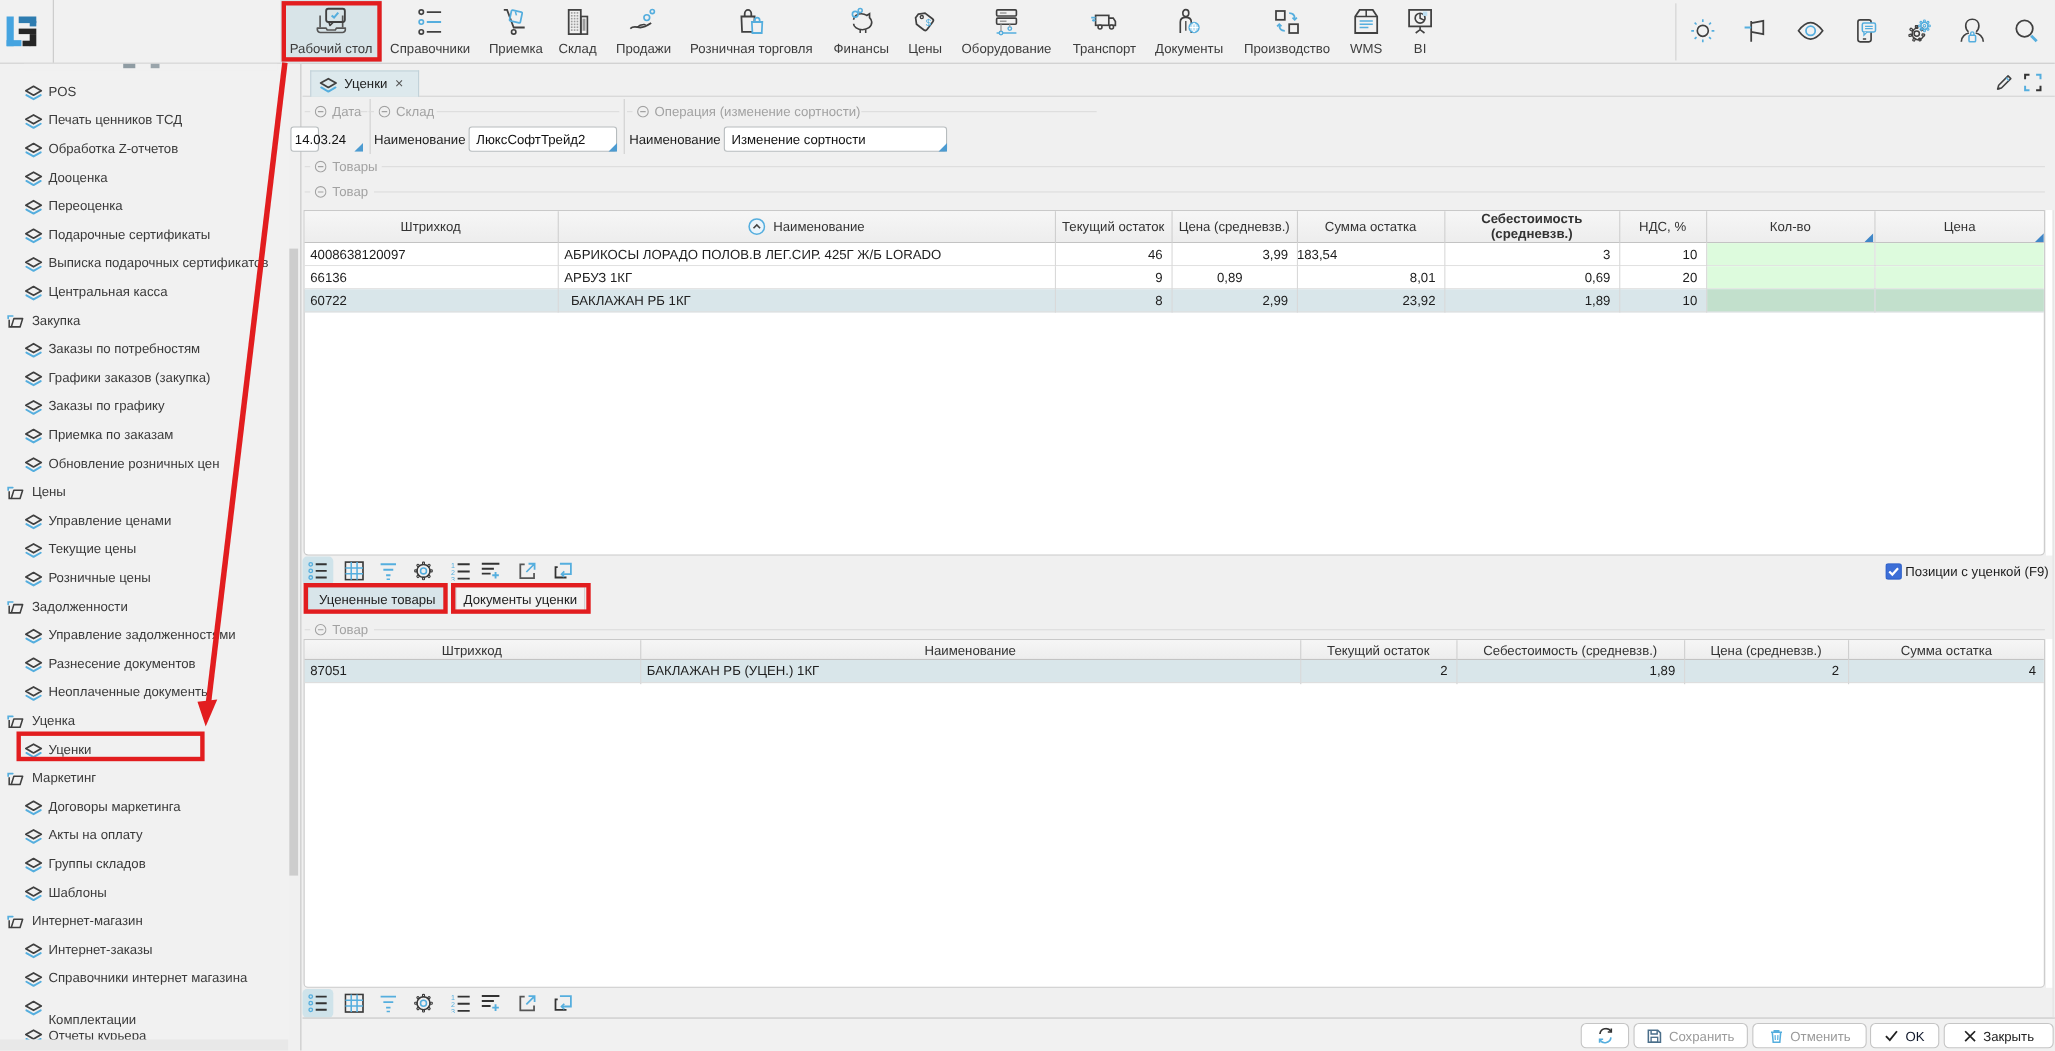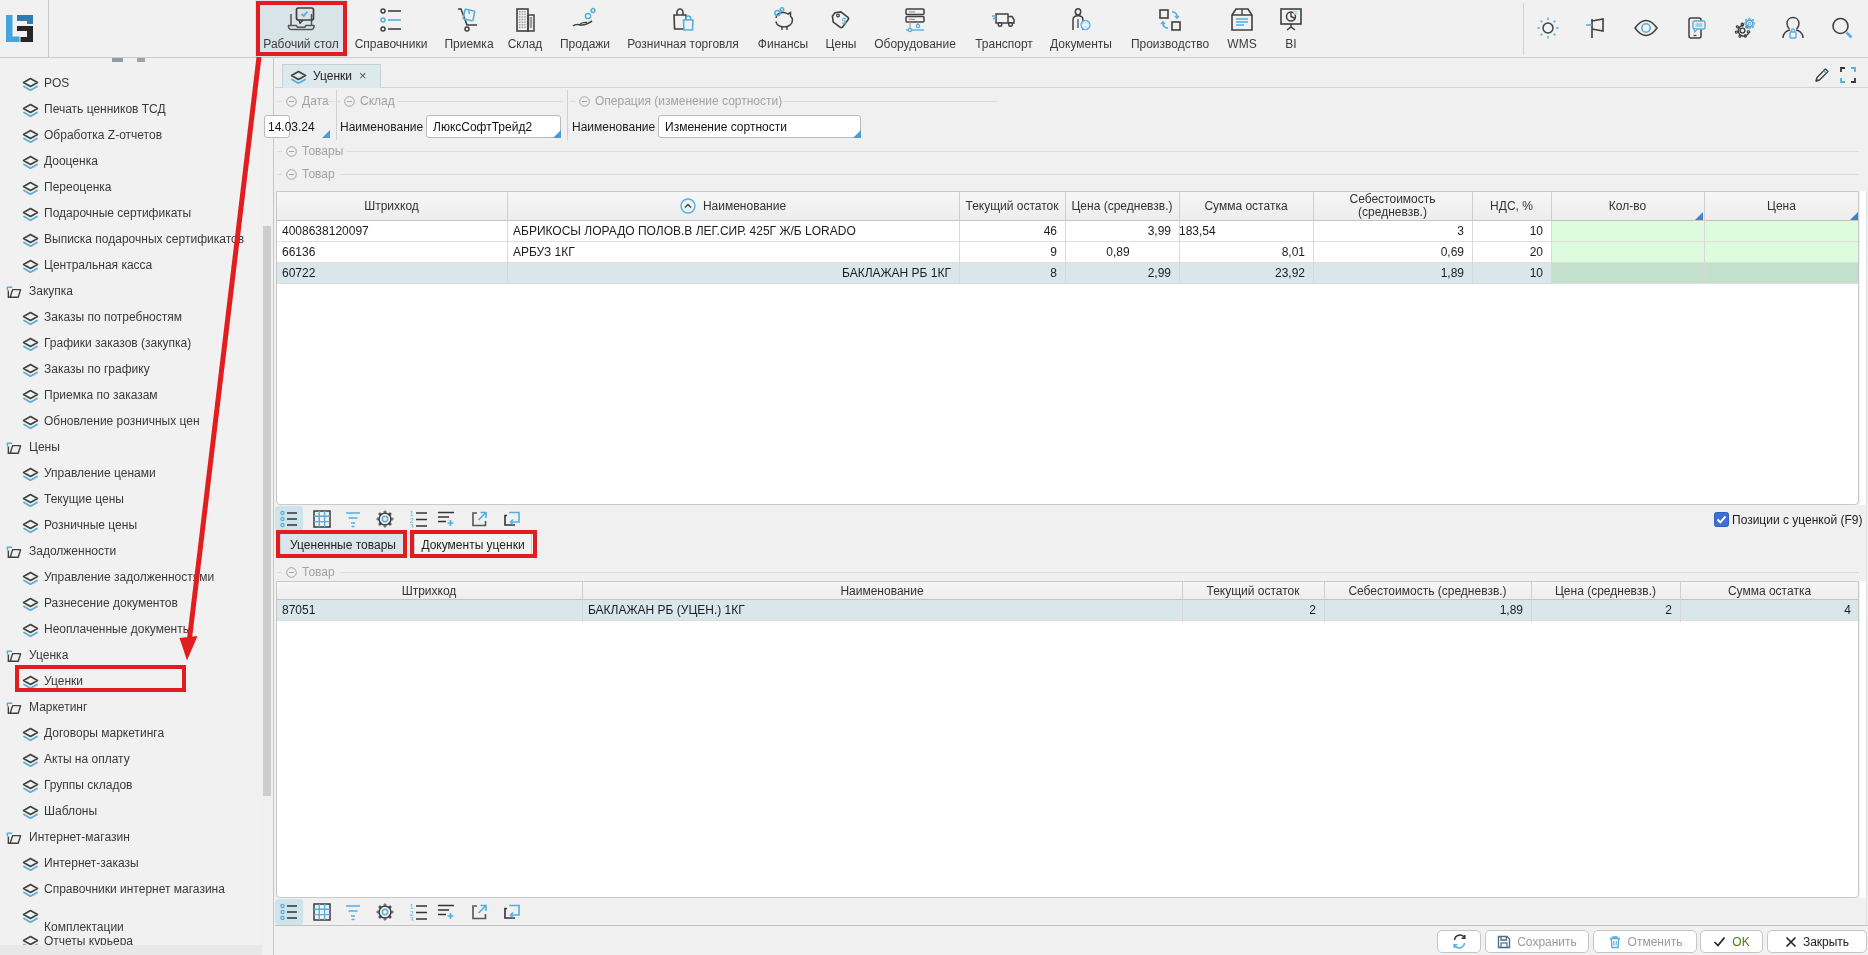--- a/index.html
+++ b/index.html
@@ -653,21 +653,21 @@
 <div class="vline" style="left:1065px;top:221px;height:63px;background:#d9d9d9"></div>
 <div class="vline" style="left:1179px;top:221px;height:63px;background:#d9d9d9"></div>
 <div class="vline" style="left:1313px;top:221px;height:63px;background:#d9d9d9"></div>
 <div class="vline" style="left:1472px;top:221px;height:63px;background:#d9d9d9"></div>
 <div class="vline" style="left:1551px;top:221px;height:63px;background:#d9d9d9"></div>
 <div class="vline" style="left:1704px;top:221px;height:63px;background:#d9d9d9"></div>
 <div class="cell" style="left:276px;top:191px;width:231px;height:30px;display:flex;align-items:center;justify-content:center;text-align:center;color:#333;">Штрихкод</div>
 <div class="cell" style="left:959px;top:191px;width:106px;height:30px;display:flex;align-items:center;justify-content:center;text-align:center;color:#333;">Текущий остаток</div>
 <div class="cell" style="left:1065px;top:191px;width:114px;height:30px;display:flex;align-items:center;justify-content:center;text-align:center;color:#333;">Цена (средневзв.)</div>
 <div class="cell" style="left:1179px;top:191px;width:134px;height:30px;display:flex;align-items:center;justify-content:center;text-align:center;color:#333;">Сумма остатка</div>
-<div class="cell" style="left:1313px;top:191px;width:159px;height:30px;display:flex;align-items:center;justify-content:center;text-align:center;color:#333; line-height:13px;">Себестоимость<br>(средневзв.)</div>
+<div class="cell" style="left:1313px;top:191px;width:159px;height:30px;display:flex;align-items:center;justify-content:center;text-align:center;color:#333; line-height:13px;font-weight:bold;">Себестоимость<br>(средневзв.)</div>
 <div class="cell" style="left:1472px;top:191px;width:79px;height:30px;display:flex;align-items:center;justify-content:center;text-align:center;color:#333;">НДС, %</div>
 <div class="cell" style="left:1551px;top:191px;width:153px;height:30px;display:flex;align-items:center;justify-content:center;text-align:center;color:#333;">Кол-во</div>
 <div class="cell" style="left:1704px;top:191px;width:155px;height:30px;display:flex;align-items:center;justify-content:center;text-align:center;color:#333;">Цена</div>
 <div class="cell" style="left:507px;top:191px;width:452px;height:30px;display:flex;align-items:center;justify-content:center;gap:7px;color:#333">
     <svg width="16" height="16" viewBox="0 0 16 16" style="">
       <circle cx="8" cy="8" r="7" fill="#eaf4fb" stroke="#55aede" stroke-width="1.4"></circle>
       <path d="M5 9.5 L8 6.5 L11 9.5" fill="none" stroke="#444" stroke-width="1.5"></path>
     </svg>
     <span>Наименование</span>
   </div>
@@ -722,21 +722,21 @@
 <div class="a" style="left:1705px;top:263px;width:153px;height:20px;background:#c2e0cc"></div>
 <div class="vline" style="left:507px;top:263px;height:21px;background:#d9d9d9"></div>
 <div class="vline" style="left:959px;top:263px;height:21px;background:#d9d9d9"></div>
 <div class="vline" style="left:1065px;top:263px;height:21px;background:#d9d9d9"></div>
 <div class="vline" style="left:1179px;top:263px;height:21px;background:#d9d9d9"></div>
 <div class="vline" style="left:1313px;top:263px;height:21px;background:#d9d9d9"></div>
 <div class="vline" style="left:1472px;top:263px;height:21px;background:#d9d9d9"></div>
 <div class="vline" style="left:1551px;top:263px;height:21px;background:#d9d9d9"></div>
 <div class="vline" style="left:1704px;top:263px;height:21px;background:#d9d9d9"></div>
 <div class="cell" style="left:276px;top:266px;width:223px;text-align:left;padding-left:6px">60722</div>
-<div class="cell" style="left:507px;top:266px;width:444px;text-align:right;padding-left:0">БАКЛАЖАН РБ 1КГ</div>
+<div class="cell" style="left:507px;top:266px;width:444px;text-align:left;padding-left:12px">БАКЛАЖАН РБ 1КГ</div>
 <div class="cell" style="left:959px;top:266px;width:98px;text-align:right;padding-right:6px">8</div>
 <div class="cell" style="left:1065px;top:266px;width:106px;text-align:right;padding-right:6px">2,99</div>
 <div class="cell" style="left:1179px;top:266px;width:126px;text-align:right;padding-right:6px">23,92</div>
 <div class="cell" style="left:1313px;top:266px;width:151px;text-align:right;padding-right:6px">1,89</div>
 <div class="cell" style="left:1472px;top:266px;width:71px;text-align:right;padding-right:6px">10</div>
 <div class="a" style="left:275px;top:506px;width:28px;height:26px;background:#cfe3ea;border-radius:4px"></div>
 <div class="a" style="left:280px;top:510px">
     <svg width="18" height="18" viewBox="0 0 18 18" style="">
       <circle cx="2.5" cy="3" r="1.6" stroke="#55aede" stroke-width="1.2" fill="none"></circle>
       <circle cx="2.5" cy="9" r="1.6" stroke="#55aede" stroke-width="1.2" fill="none"></circle>
@@ -920,21 +920,21 @@
     <span>Сохранить</span>
   </div>
 <div class="btn" style="left:1593px;top:930px;width:104px;height:23px;color:#9a9a9a">
     <svg width="14" height="14" viewBox="0 0 14 14" style="">
       <path d="M2 3.5 L12 3.5 M5 3.5 L5 2 L9 2 L9 3.5" stroke="#55aede" stroke-width="1.4" fill="none"></path>
       <path d="M3.2 3.5 L4 12.5 L10 12.5 L10.8 3.5" stroke="#55aede" stroke-width="1.4" fill="none"></path>
       <path d="M5.7 6 L5.9 10.5 M8.3 6 L8.1 10.5" stroke="#55aede" stroke-width="1.1"></path>
     </svg>
     <span>Отменить</span>
   </div>
-<div class="btn" style="left:1700px;top:930px;width:63px;height:23px;color:#4d7c0f">
+<div class="btn" style="left:1700px;top:930px;width:63px;height:23px;color:#0f172a">
     <svg width="13" height="13" viewBox="0 0 13 13" style="">
       <path d="M1.5 7 L5 10.5 L11.5 2.5" stroke="#222" stroke-width="1.7" fill="none"></path>
     </svg>
     <span>OK</span>
   </div>
 <div class="btn" style="left:1767px;top:930px;width:100px;height:23px;color:#222">
     <svg width="12" height="12" viewBox="0 0 12 12" style="">
       <path d="M1.5 1.5 L10.5 10.5 M10.5 1.5 L1.5 10.5" stroke="#222" stroke-width="1.6"></path>
     </svg>
     <span>Закрыть</span>

